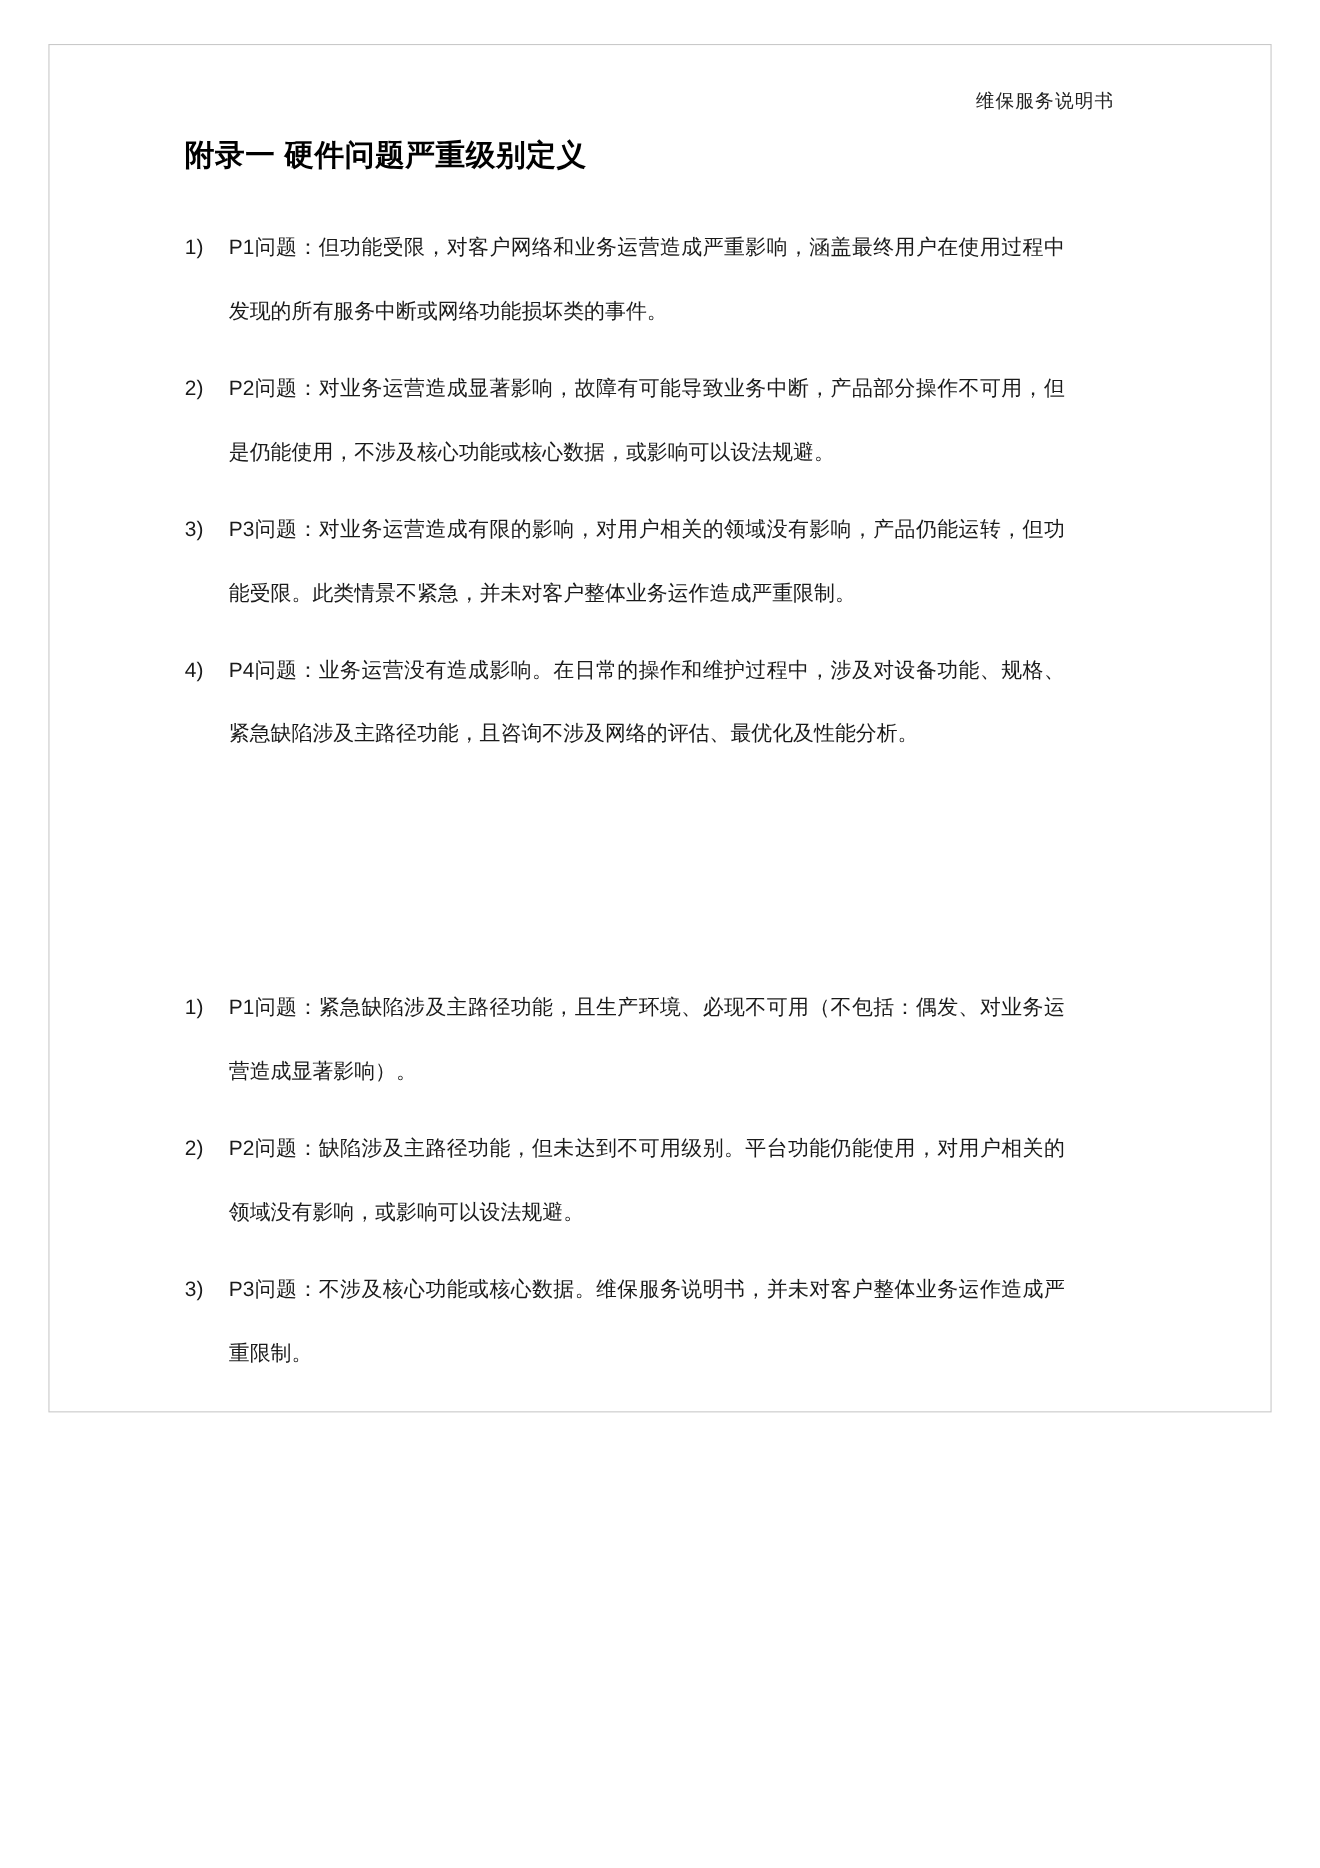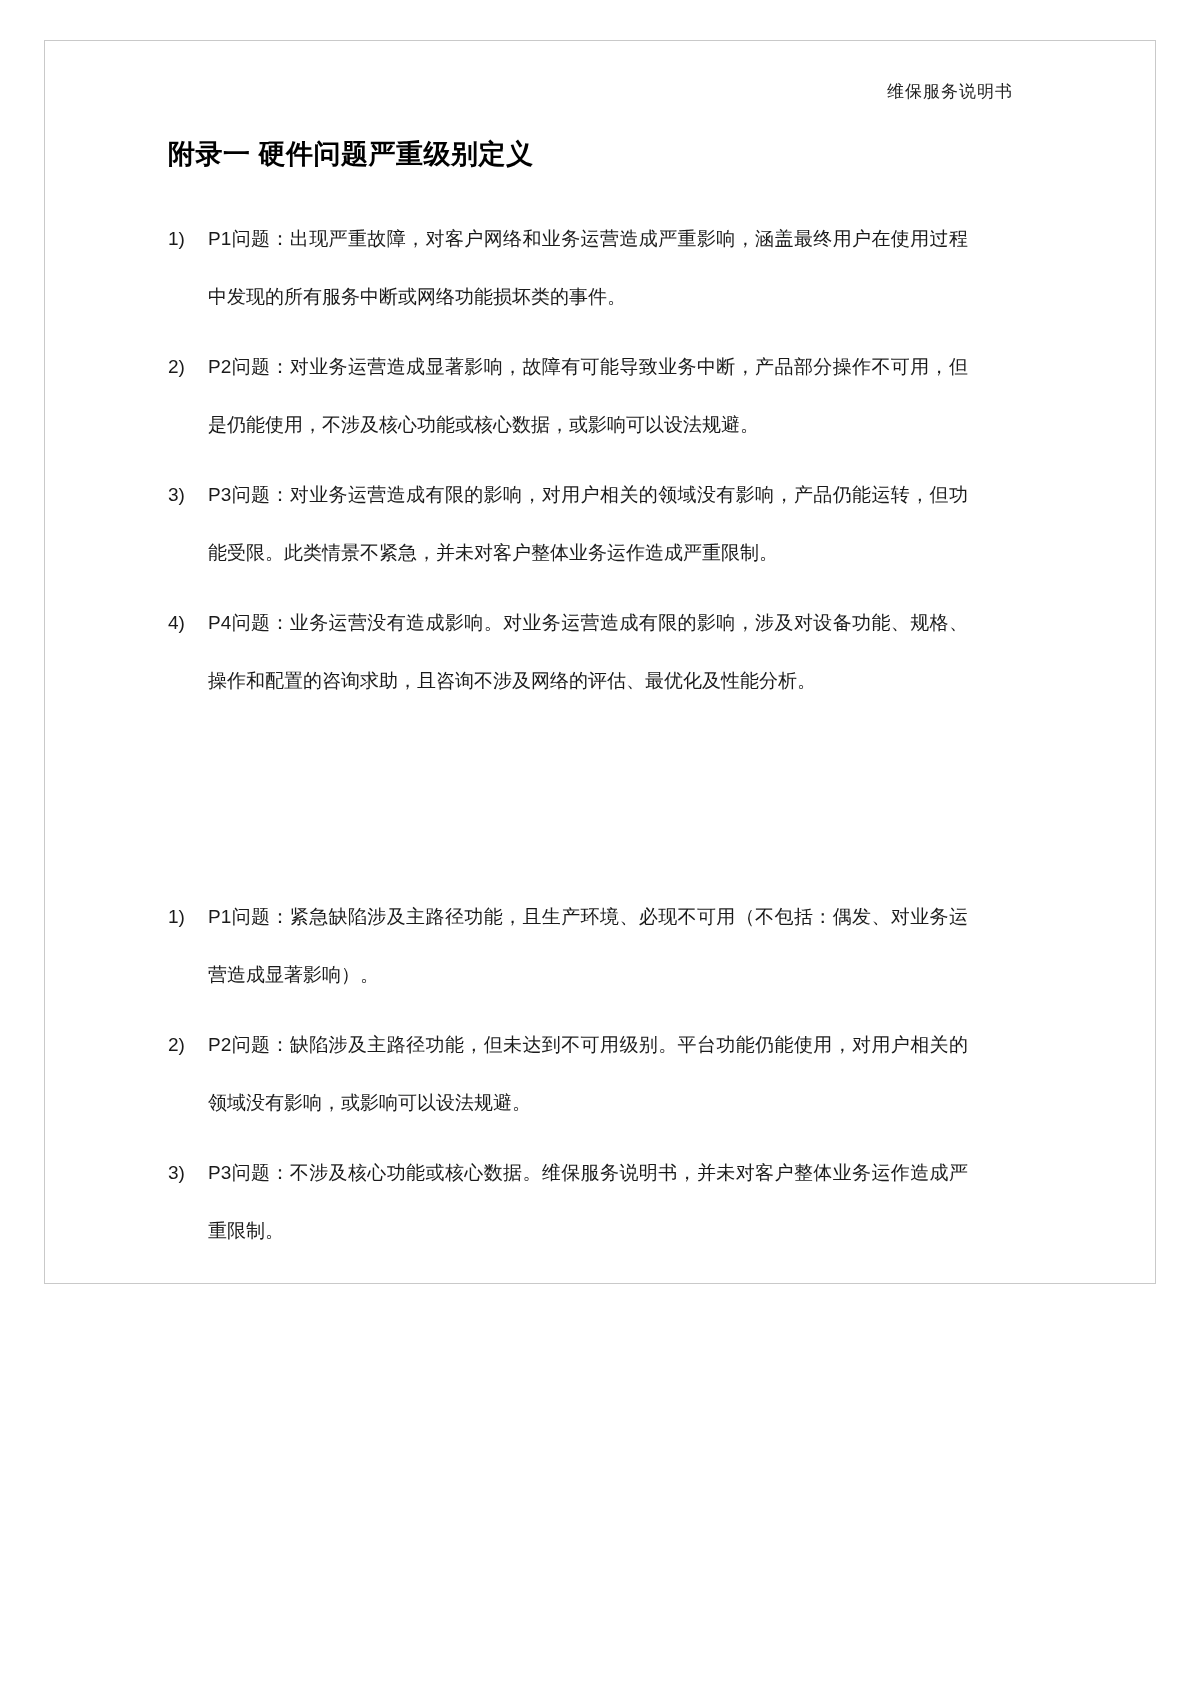--- a/index.html
+++ b/index.html
@@ -33,21 +33,21 @@
     font-family: "Liberation Serif", serif;
     font-size: 17px;
     letter-spacing: 1px;
     color: #222222;
   }
   .section {
     position: absolute;
     left: 168px;
     width: 800px;
   }
-  #section-1 { top: 136px; }
+  #section-1 { top: 123px; }
   #section-2 { top: 888px; }
   .section-title {
     font-size: 27px;
     font-weight: bold;
     color: #000000;
     letter-spacing: 0.5px;
     margin-bottom: 38px;
   }
   .list { }
   .item {
@@ -86,33 +86,33 @@
 <div class="page">
   <div class="page-border"></div>
 
   <div class="doc-header">维保服务说明书</div>
 
   <div class="section" id="section-1">
     <div class="section-title">附录一 硬件问题严重级别定义</div>
     <div class="list">
       <div class="item">
         <span class="num">1)</span>
-        <div class="itext">P1问题：出现严重故障，对客户网络和业务运营造成严重影响，涵盖最终用户在使用过程中发现的所有服务中断或网络功能损坏类的事件。</div>
+        <div class="itext">P1问题：但功能受限，对客户网络和业务运营造成严重影响，涵盖最终用户在使用过程中发现的所有服务中断或网络功能损坏类的事件。</div>
       </div>
       <div class="item">
         <span class="num">2)</span>
         <div class="itext">P2问题：对业务运营造成显著影响，故障有可能导致业务中断，产品部分操作不可用，但是仍能使用，不涉及核心功能或核心数据，或影响可以设法规避。</div>
       </div>
       <div class="item">
         <span class="num">3)</span>
         <div class="itext">P3问题：对业务运营造成有限的影响，对用户相关的领域没有影响，产品仍能运转，但功能受限。此类情景不紧急，并未对客户整体业务运作造成严重限制。</div>
       </div>
       <div class="item">
         <span class="num">4)</span>
-        <div class="itext">P4问题：业务运营没有造成影响。对业务运营造成有限的影响，涉及对设备功能、规格、操作和配置的咨询求助，且咨询不涉及网络的评估、最优化及性能分析。</div>
+        <div class="itext">P4问题：业务运营没有造成影响。在日常的操作和维护过程中，涉及对设备功能、规格、紧急缺陷涉及主路径功能，且咨询不涉及网络的评估、最优化及性能分析。</div>
       </div>
     </div>
   </div>
 
   <div class="section" id="section-2">
     <div class="list">
       <div class="item">
         <span class="num">1)</span>
         <div class="itext">P1问题：紧急缺陷涉及主路径功能，且生产环境、必现不可用（不包括：偶发、对业务运营造成显著影响）。</div>
       </div>

